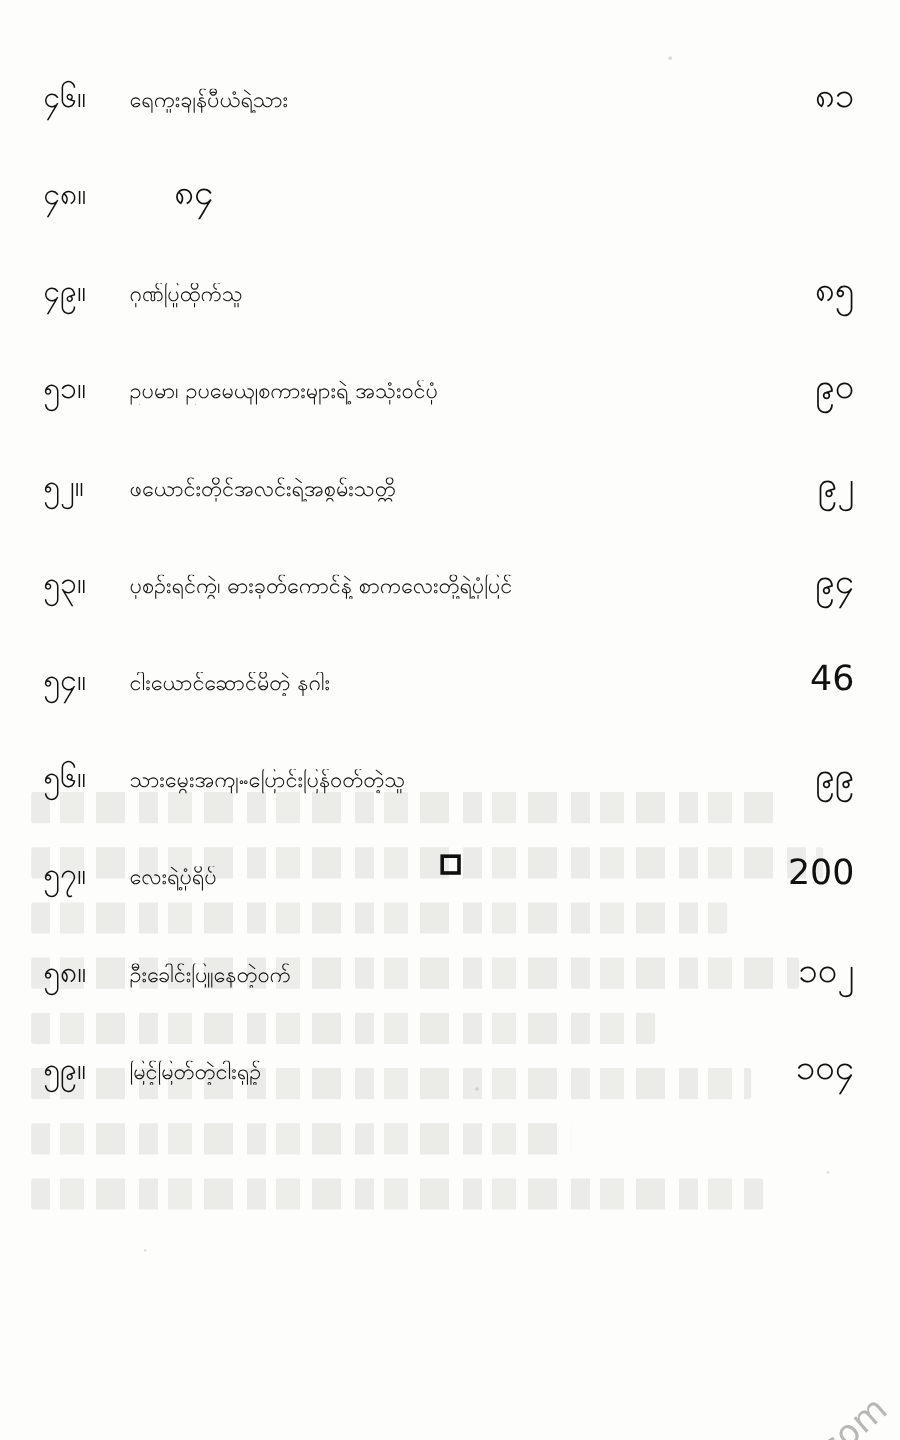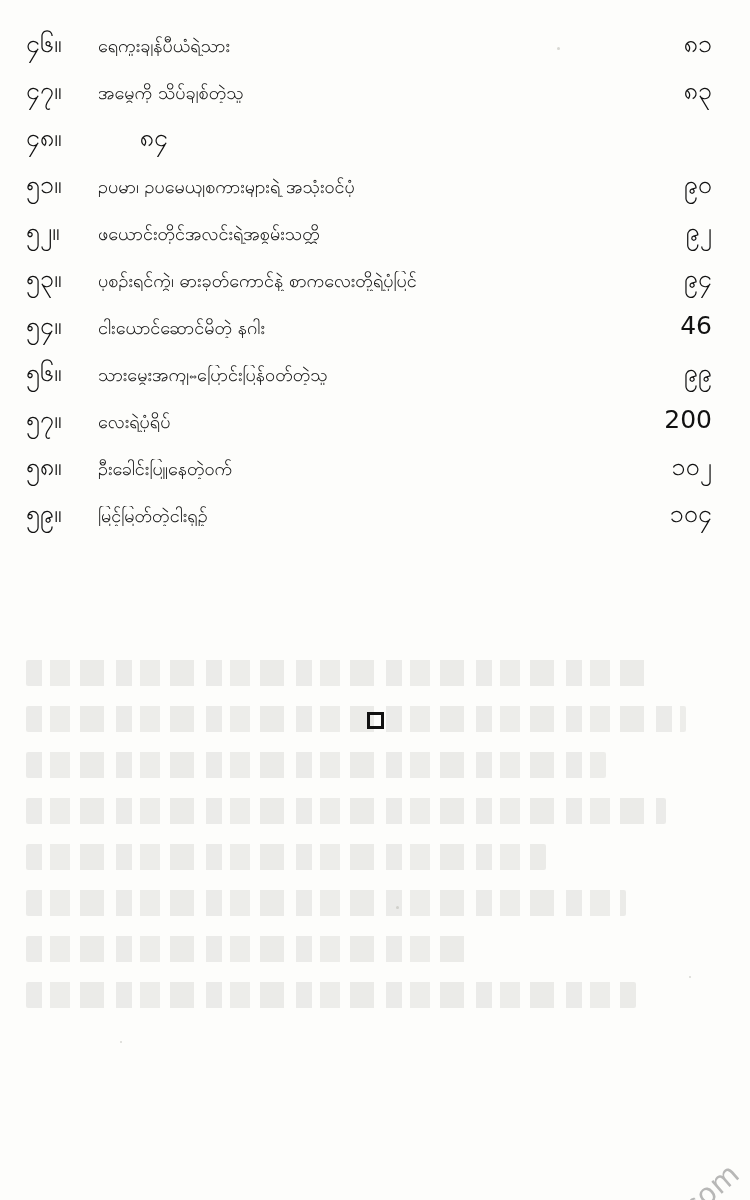--- a/index.html
+++ b/index.html
@@ -61,43 +61,44 @@
   .toc {
     position: absolute;
     left: 0;
     top: 30px;
     width: 750px;
   }
   .toc-row {
     display: flex;
     align-items: baseline;
     height: 47px;
-    padding: 0 38px 0 26px;
+    padding: 0 38px 0 36px;
     box-sizing: border-box;
+    margin-top: 34px;
   }
   .toc-num {
     flex: 0 0 auto;
     width: 72px;
     font-size: 25px;
     line-height: 1.1;
     letter-spacing: 0px;
     white-space: nowrap;
   }
   .toc-title {
     flex: 1 1 auto;
     font-size: 18px;
     line-height: 1.1;
     white-space: nowrap;
     overflow: hidden;
   }
   .toc-page {
     flex: 0 0 auto;
     text-align: right;
     min-width: 70px;
-    font-size: 25px;
+    font-size: 29px;
     line-height: 1.1;
     white-space: nowrap;
   }
 
   
   .endmark-wrap {
     position: absolute;
     left: 0;
     top: 712px;
     width: 750px;
@@ -151,31 +152,31 @@
   </div>
 
   <div class="toc">
 
     <div class="toc-row">
       <span class="toc-num">၄၆။</span>
       <span class="toc-title">ရေကူးချန်ပီယံရဲ့သား</span>
       <span class="toc-page">၈၁</span>
     </div>
 
-    <div class="toc-row">
-      <span class="toc-num">၄၇။</span>
-      <span class="toc-title">အမွေကို သိပ်ချစ်တဲ့သူ</span>
-      <span class="toc-page">၈၃</span>
-    </div>
 
     <div class="toc-row">
       <span class="toc-num">၄၈။</span>
       <span class="toc-page">၈၄</span>
     </div>
 
+    <div class="toc-row">
+      <span class="toc-num">၄၉။</span>
+      <span class="toc-title">ဂုဏ်ပြုထိုက်သူ</span>
+      <span class="toc-page">၈၅</span>
+    </div>
 
 
     <div class="toc-row">
       <span class="toc-num">၅၁။</span>
       <span class="toc-title">ဥပမာ၊ ဥပမေယျစကားများရဲ့ အသုံးဝင်ပုံ</span>
       <span class="toc-page">၉၀</span>
     </div>
 
     <div class="toc-row">
       <span class="toc-num">၅၂။</span>

